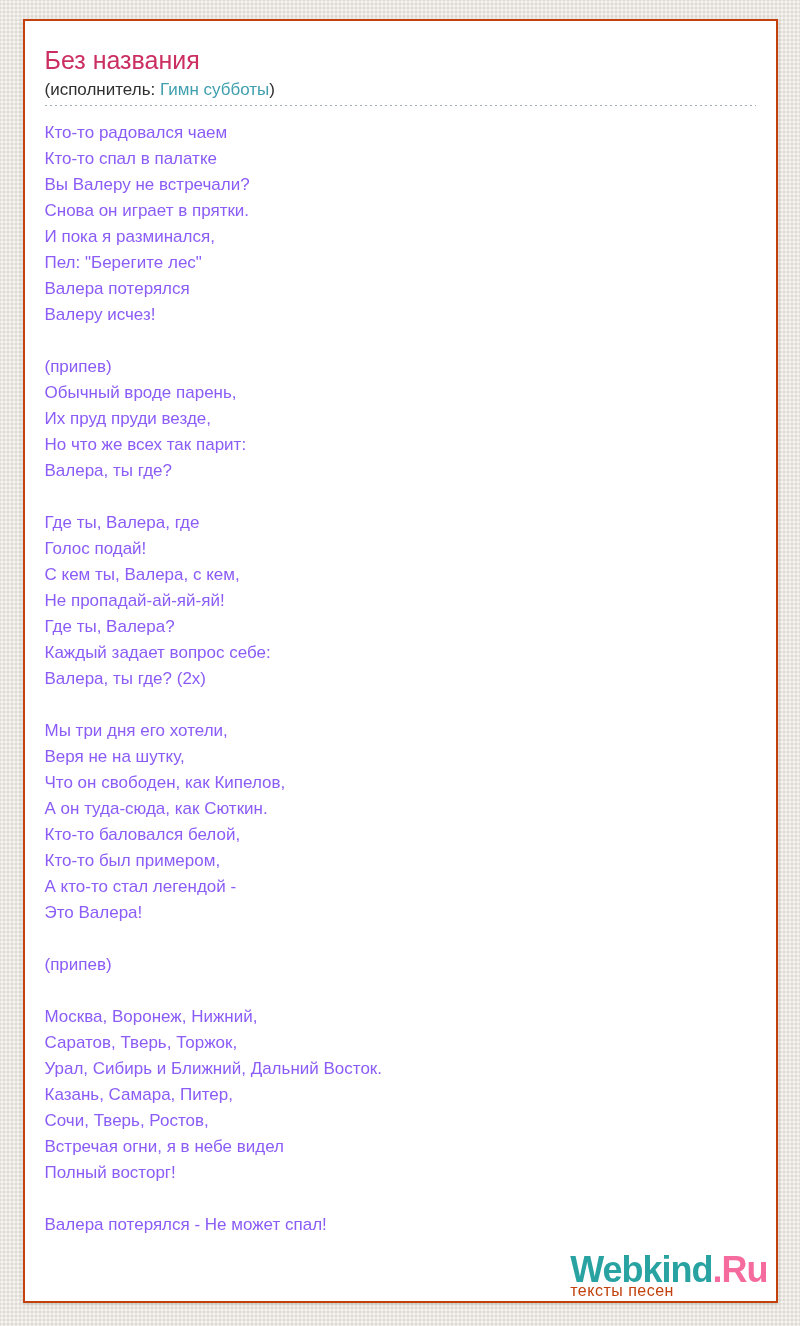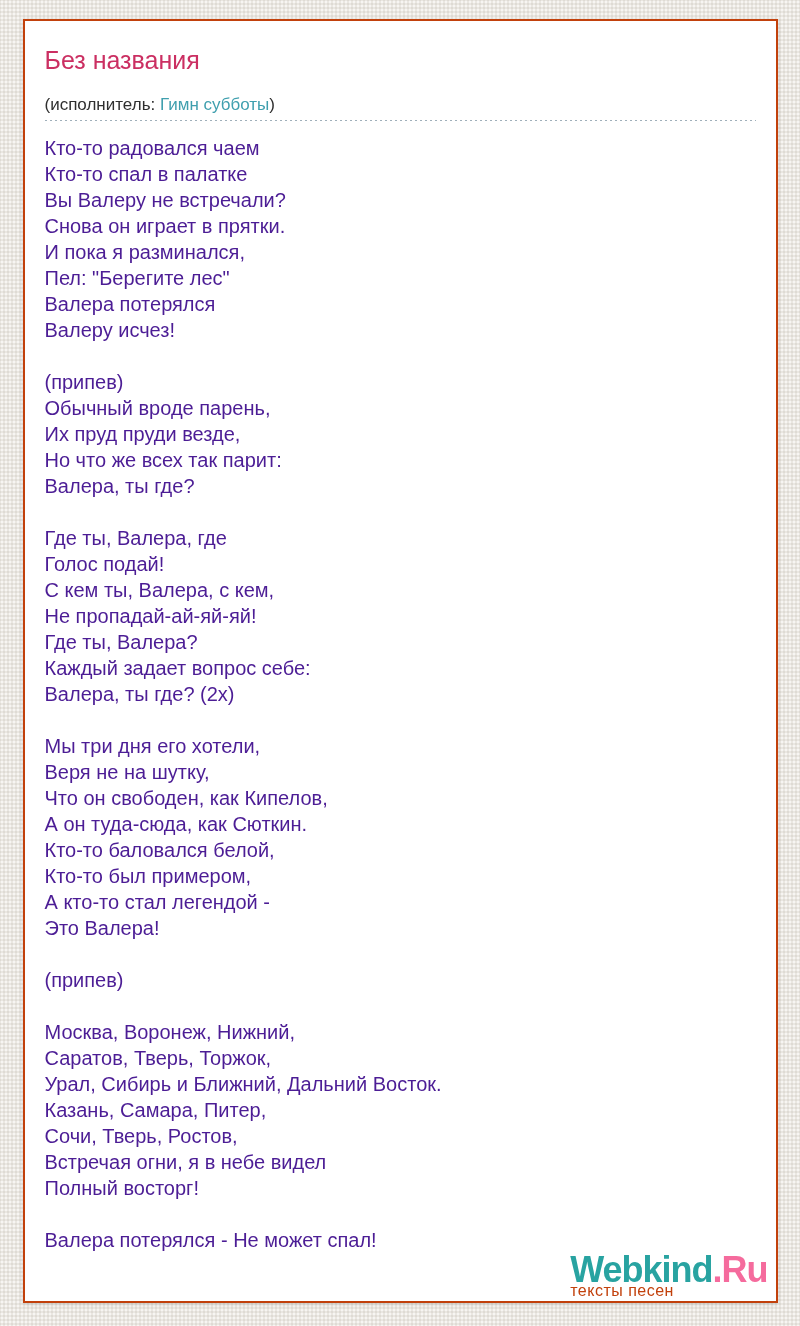--- a/index.html
+++ b/index.html
@@ -27,43 +27,43 @@
     box-shadow: 0 1px 4px rgba(0,0,0,0.15);
     padding: 24px 20px 0 20px;
   }
   .page-title {
     font-size: 25px;
     line-height: 30px;
     font-weight: 400;
     color: #cb2f62;
   }
   .artist-line {
-    margin-top: 20px;
+    margin-top: 5px;
     font-size: 17px;
     line-height: 19px;
     color: #2f2f2f;
   }
   .artist-link {
     color: #3f9fae;
     text-decoration: none;
     cursor: pointer;
   }
   .separator {
     margin-top: 6px;
     height: 2px;
     background-image: repeating-linear-gradient(
       to right, #9fafba 0px, #9fafba 2px, transparent 2px, transparent 5px);
     background-repeat: repeat-x;
     background-size: 5px 1px;
     background-position: 0 0;
   }
   .lyrics {
     margin-top: 13px;
-    font-size: 20px;
-    color: #4c1d95;
+    font-size: 17px;
+    color: #8b5cf6;
   }
   .lyric-line {
     line-height: 26px;
     min-height: 26px;
     white-space: pre;
   }
   .logo {
     position: absolute;
     right: 8px;
     bottom: 2px;

